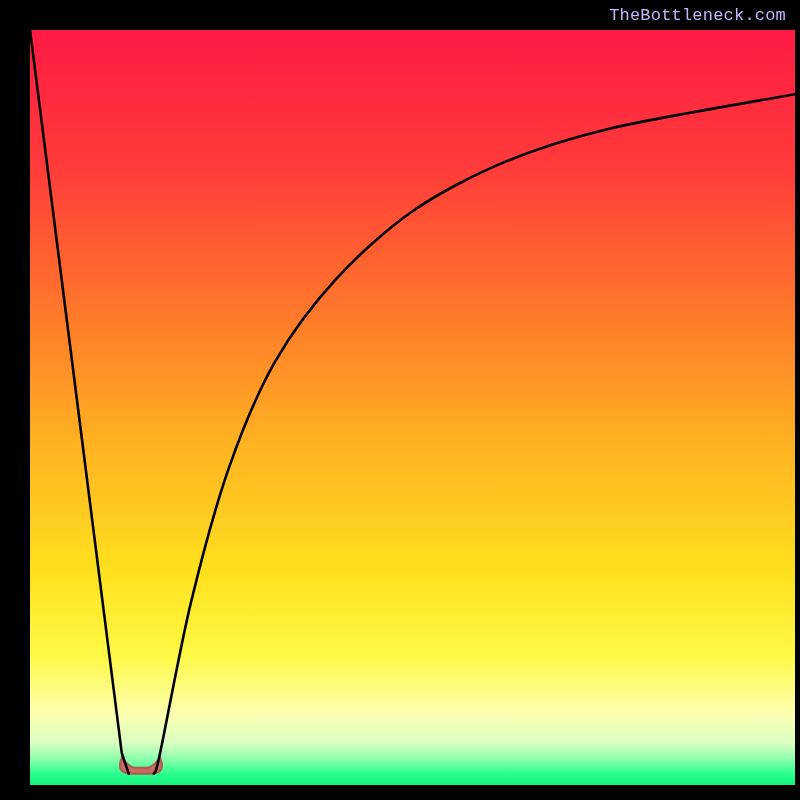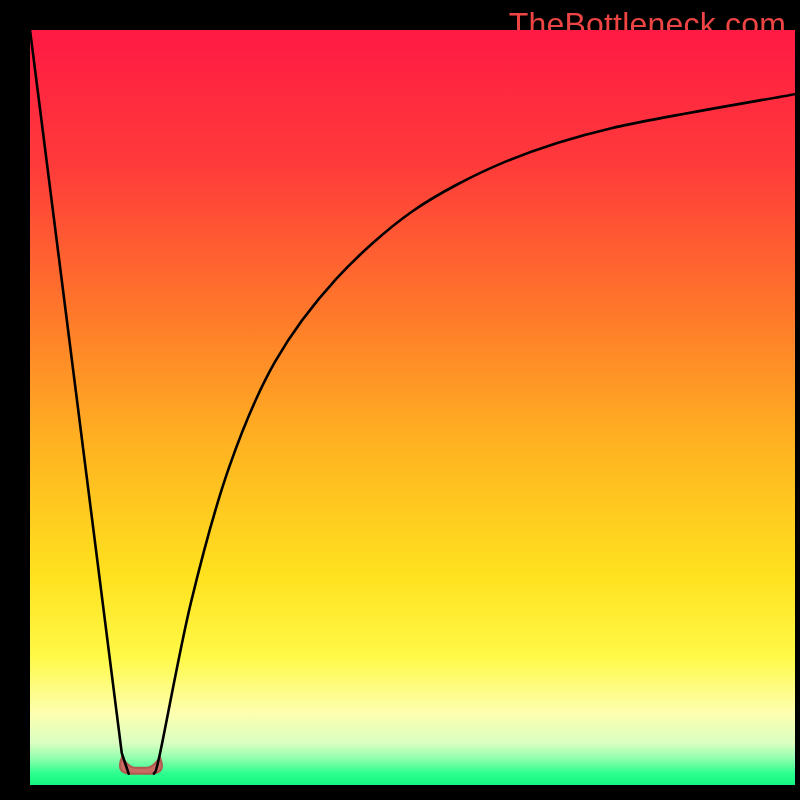--- a/index.html
+++ b/index.html
@@ -14,25 +14,26 @@
   .frame {
     position: relative;
     width: 800px;
     height: 800px;
     background: #000;
   }
   .watermark {
     position: absolute;
     top: 6px;
     right: 14px;
-    color: #ef4444;
-    font-size: 32px;
+    color: #c4b5fd;
+    font-size: 17px;
     font-weight: 500;
     letter-spacing: 0.2px;
     user-select: none;
+    font-family: Liberation Mono, monospace;
   }
   .plot-area {
     position: absolute;
     left: 30px;
     top: 30px;
     width: 765px;
     height: 755px;
     overflow: hidden;
   }
   .plot-area svg {

